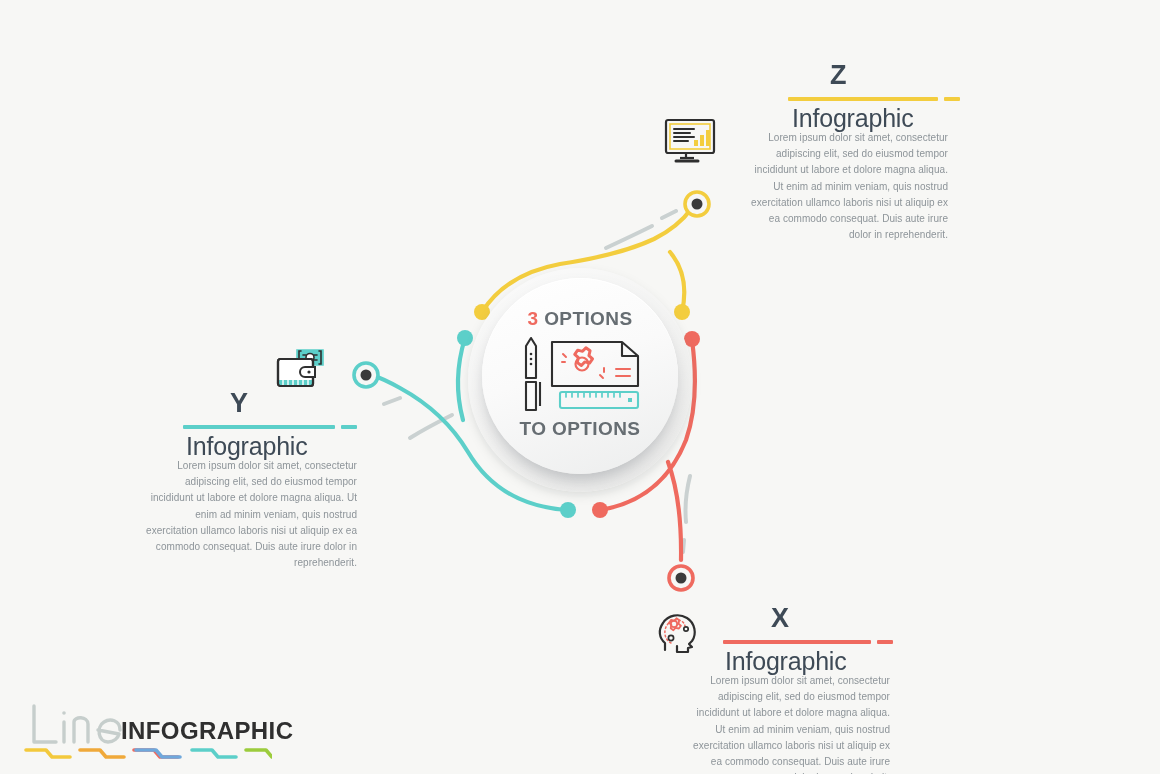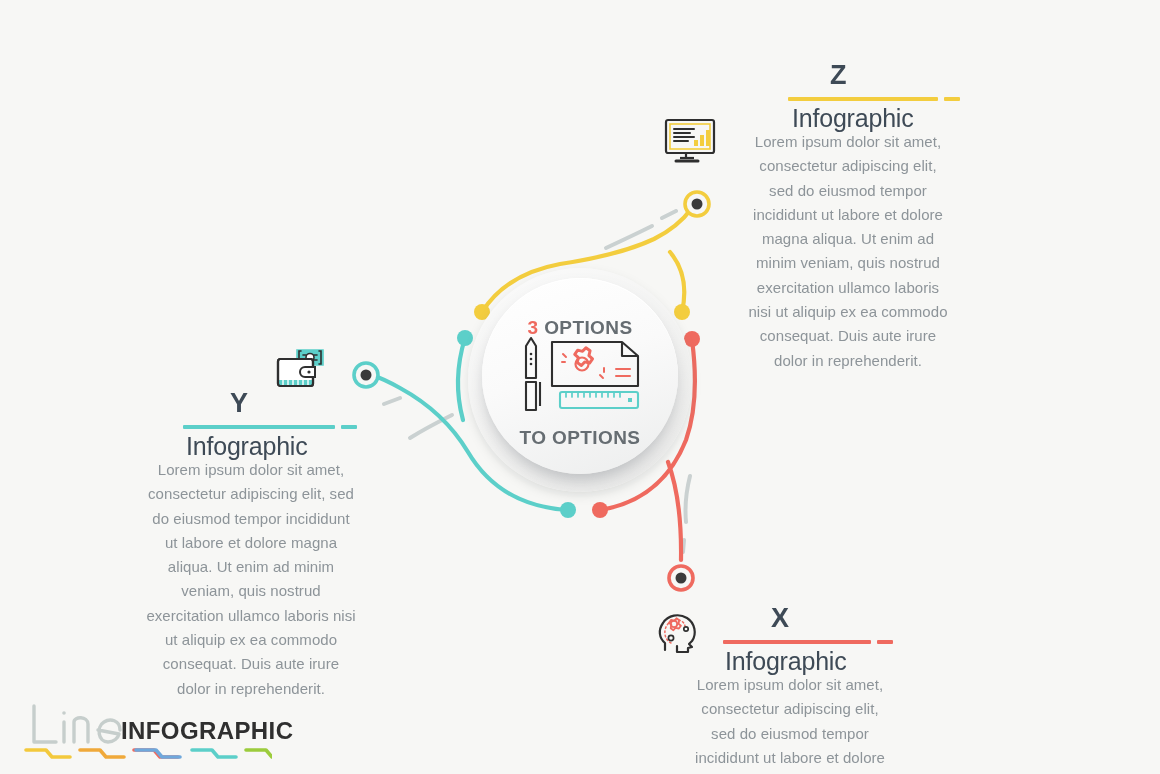--- a/index.html
+++ b/index.html
@@ -21,42 +21,42 @@
     box-shadow:0 4px 10px rgba(120,125,130,.18);
   }
   .hub-inner{
     position:absolute;left:14px;top:10px;width:196px;height:196px;
     border-radius:50%;
     background:linear-gradient(160deg,#ffffff 0%,#fafafa 45%,#eceded 100%);
     box-shadow:0 9px 16px -3px rgba(120,125,132,.42), 0 1px 0 #fff inset;
   }
   .hub-title,.hub-sub{
     position:absolute;left:0;width:196px;text-align:center;
-    font-weight:bold;letter-spacing:.4px;color:#666d72;font-size:19px;margin-top:9px;
+    font-weight:bold;letter-spacing:.4px;color:#666d72;font-size:19px;
   }
   .hub-title{top:30px;}
   .hub-sub{top:140px;}
   .hub-title .num{color:#ef6a5f;}
   .hub-icon{position:absolute;left:18px;top:58px;width:160px;height:78px;}
 
   
   .block{position:absolute;}
   .head{position:relative;height:62px;}
   .letter{
     position:absolute;font-size:27px;font-weight:bold;color:#3e4a56;
     letter-spacing:0;line-height:1;
   }
   .bar{position:absolute;height:4px;border-radius:1px;}
   .bar-sm{position:absolute;height:4px;width:16px;border-radius:1px;}
   .word{
     position:absolute;font-size:25px;color:#3e4a56;line-height:1;
     letter-spacing:-.2px;
   }
   .body-text{
-    font-size:15px;line-height:1.62;color:#8d9499;text-align:center;
+    font-size:10px;line-height:1.62;color:#8d9499;text-align:right;
     letter-spacing:.05px;
   }
   .sec-icon{position:absolute;width:52px;height:46px;}
 
   
   #block-z{left:748px;top:62px;width:200px;}
   #block-z .letter{left:82px;top:0px;}
   #block-z .bar{left:40px;top:35px;width:150px;background:#f3cd3e;}
   #block-z .bar-sm{left:196px;top:35px;background:#f3cd3e;}
   #block-z .word{left:44px;top:44px;}

